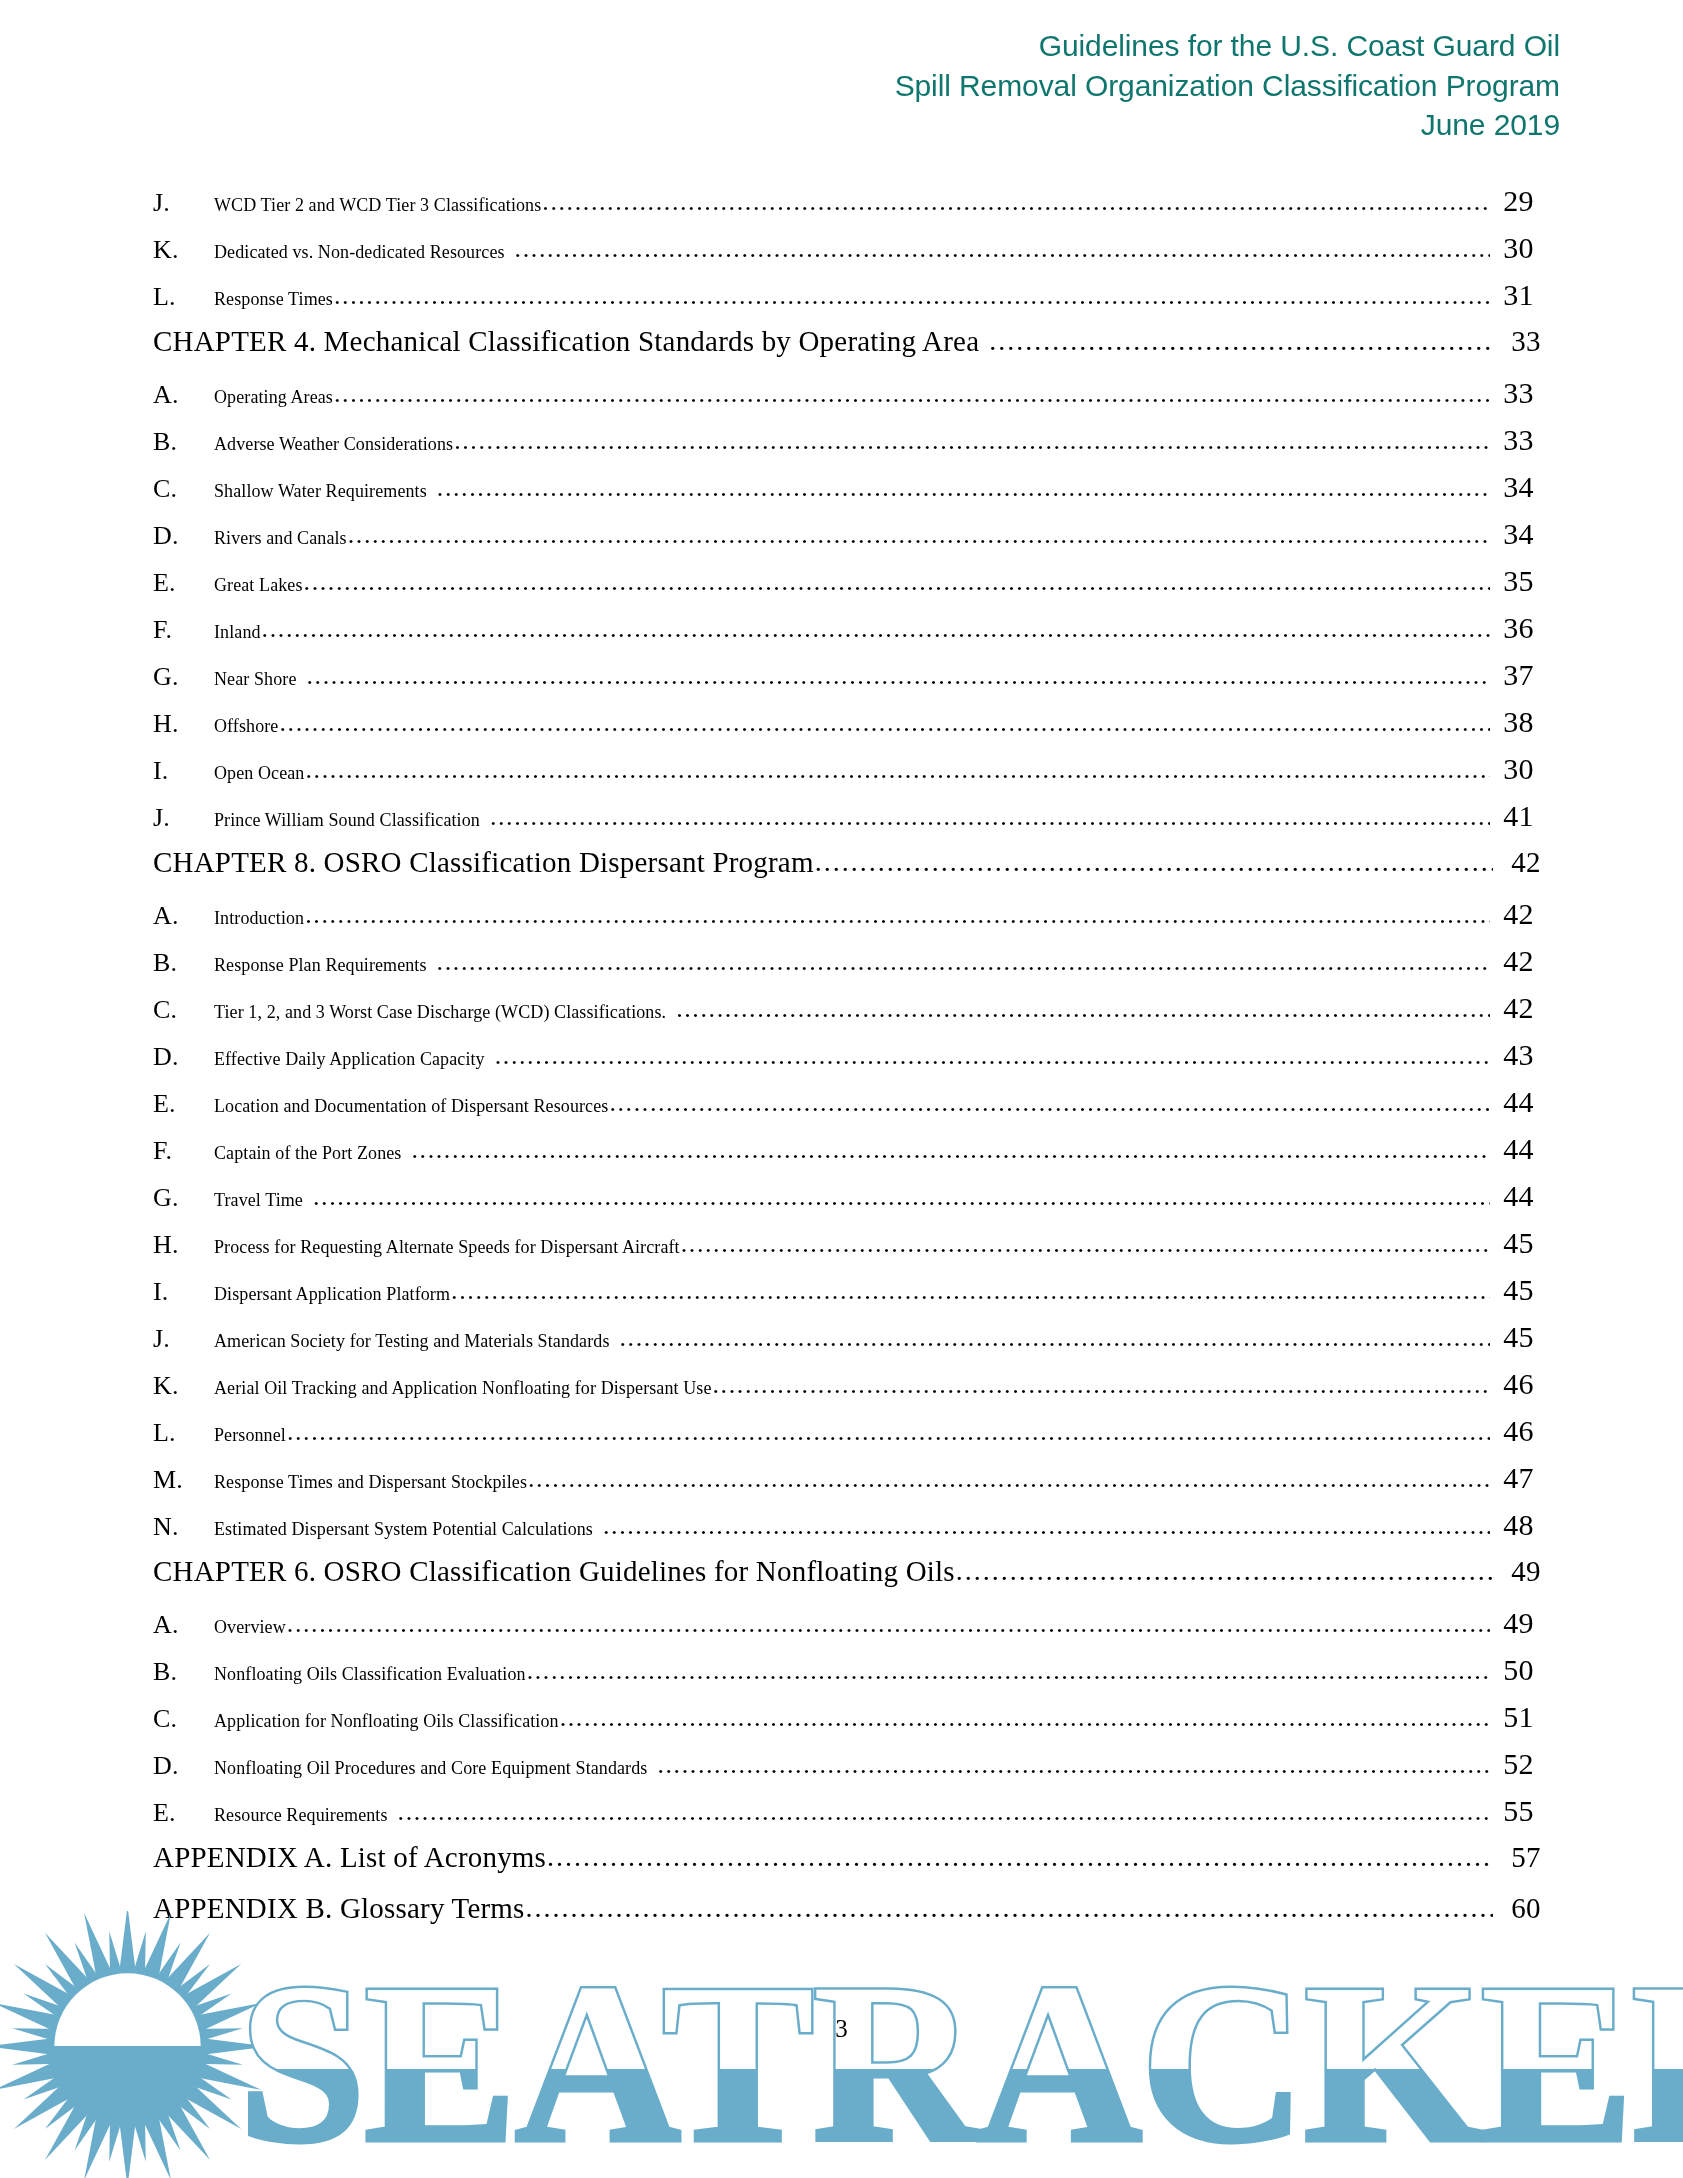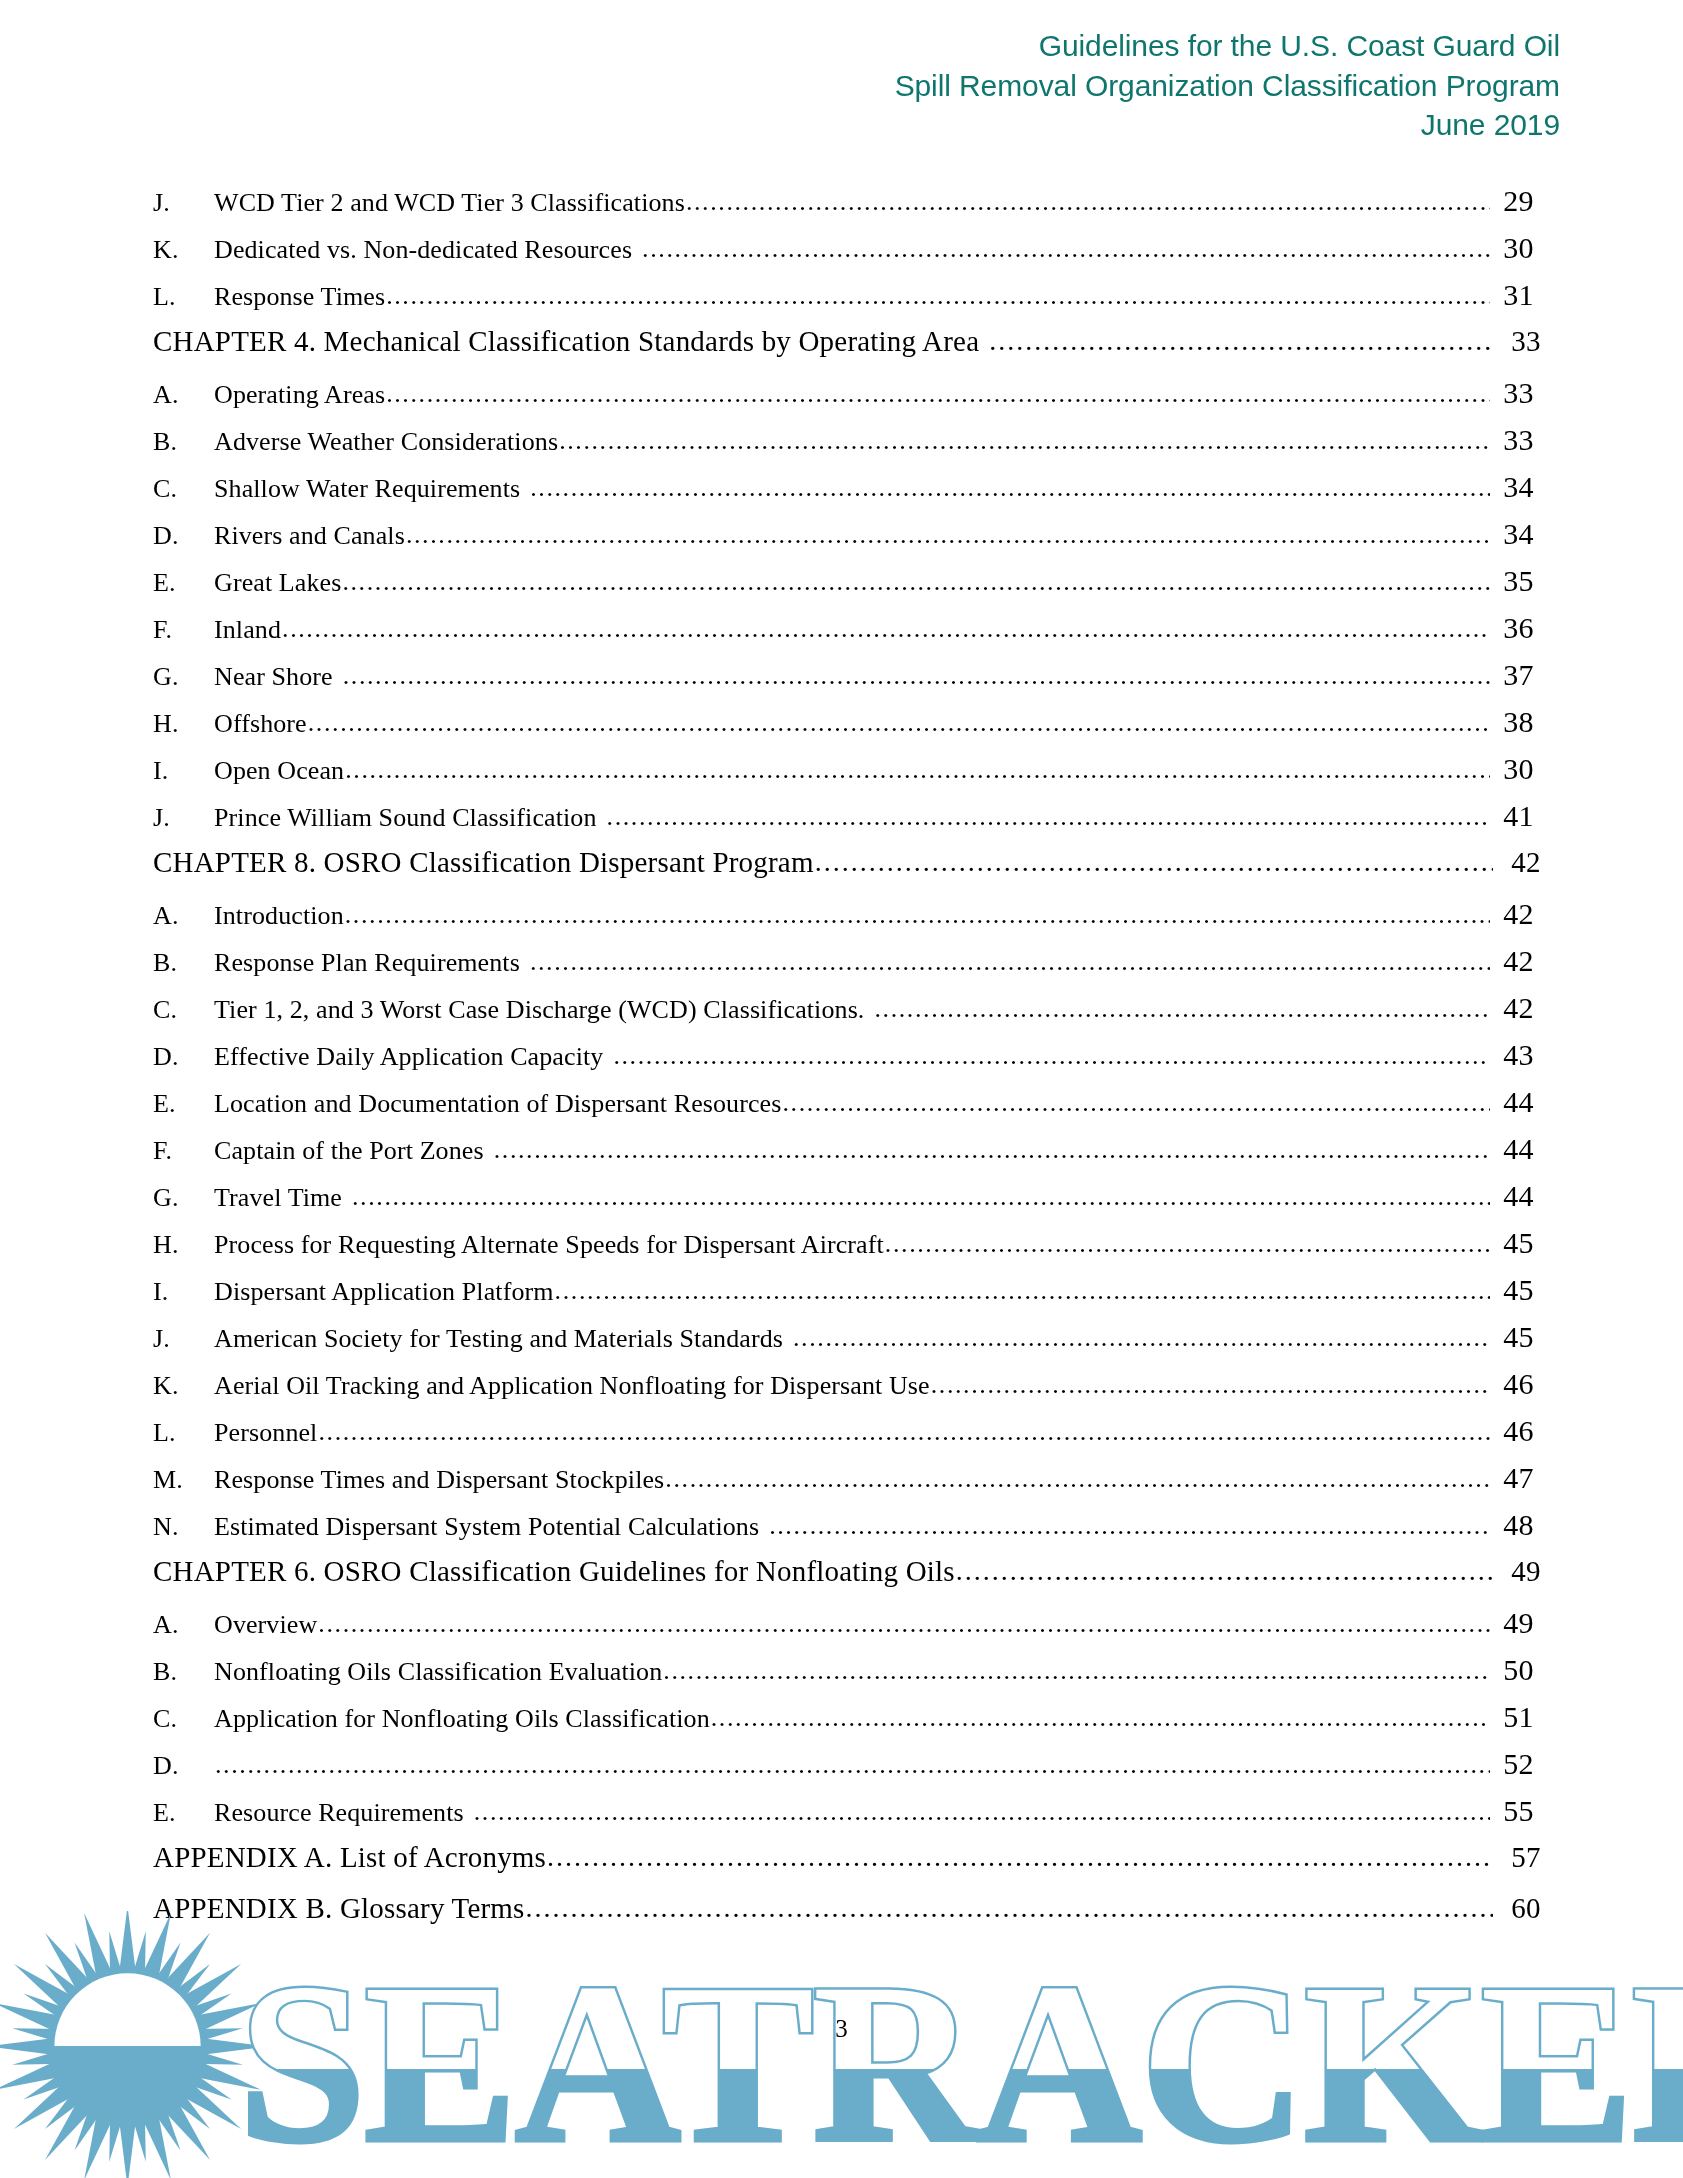--- a/index.html
+++ b/index.html
@@ -63,21 +63,21 @@
   .lvl-letter {
     flex: 0 0 auto;
     width: 61px;
     font-size: 26px;
     font-family: "Liberation Serif", "DejaVu Serif", serif;
     letter-spacing: 0.2px;
   }
 
   .lvl-title {
     flex: 0 0 auto;
-    font-size: 26px;
+    font-size: 18px;
     white-space: nowrap;
     letter-spacing: 0.1px;
   }
 
   .level-chapter .lvl-title {
     font-size: 29px;
     letter-spacing: 0.2px;
   }
 
   .dots {
@@ -337,20 +337,21 @@
         <span class="pageno">50</span>
       </div>
       <div class="toc-row level-sub">
         <span class="lvl-letter">C.</span>
         <span class="lvl-title">Application for Nonfloating Oils Classification</span>
         <span class="dots">.......................................................................................................................................................................................................</span>
         <span class="pageno">51</span>
       </div>
       <div class="toc-row level-sub">
         <span class="lvl-letter">D.</span>
+        <span class="lvl-title gap-before-dots">Nonfloating Oil Procedures and Core Equipment Standards</span>
         <span class="dots">.......................................................................................................................................................................................................</span>
         <span class="pageno">52</span>
       </div>
       <div class="toc-row level-sub">
         <span class="lvl-letter">E.</span>
         <span class="lvl-title gap-before-dots">Resource Requirements</span>
         <span class="dots">.......................................................................................................................................................................................................</span>
         <span class="pageno">55</span>
       </div>
       <div class="toc-row level-chapter">

